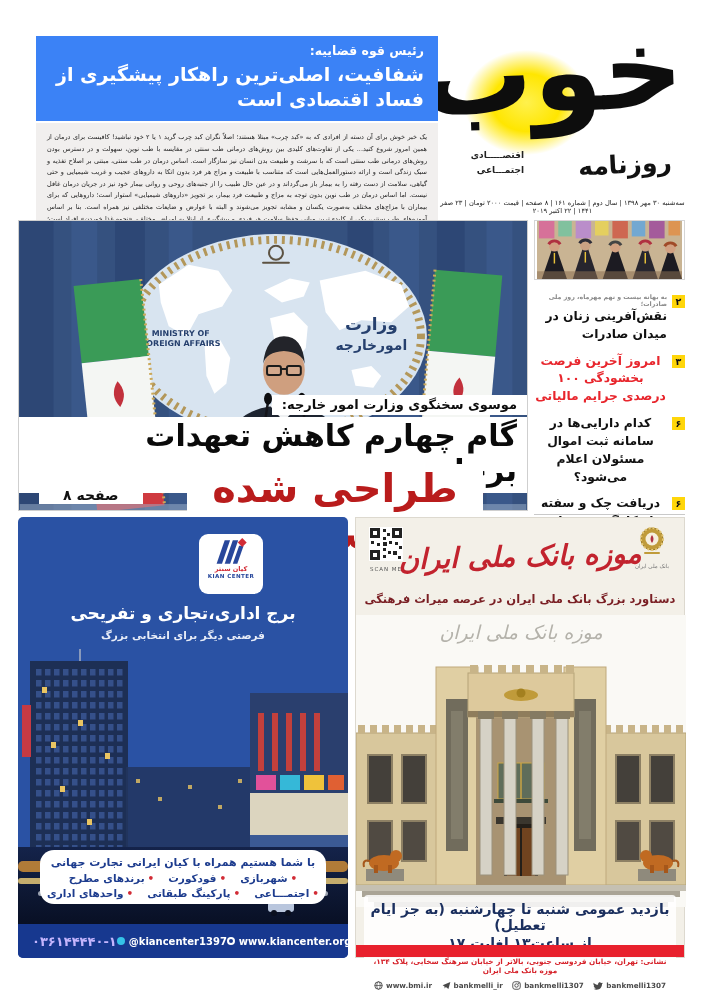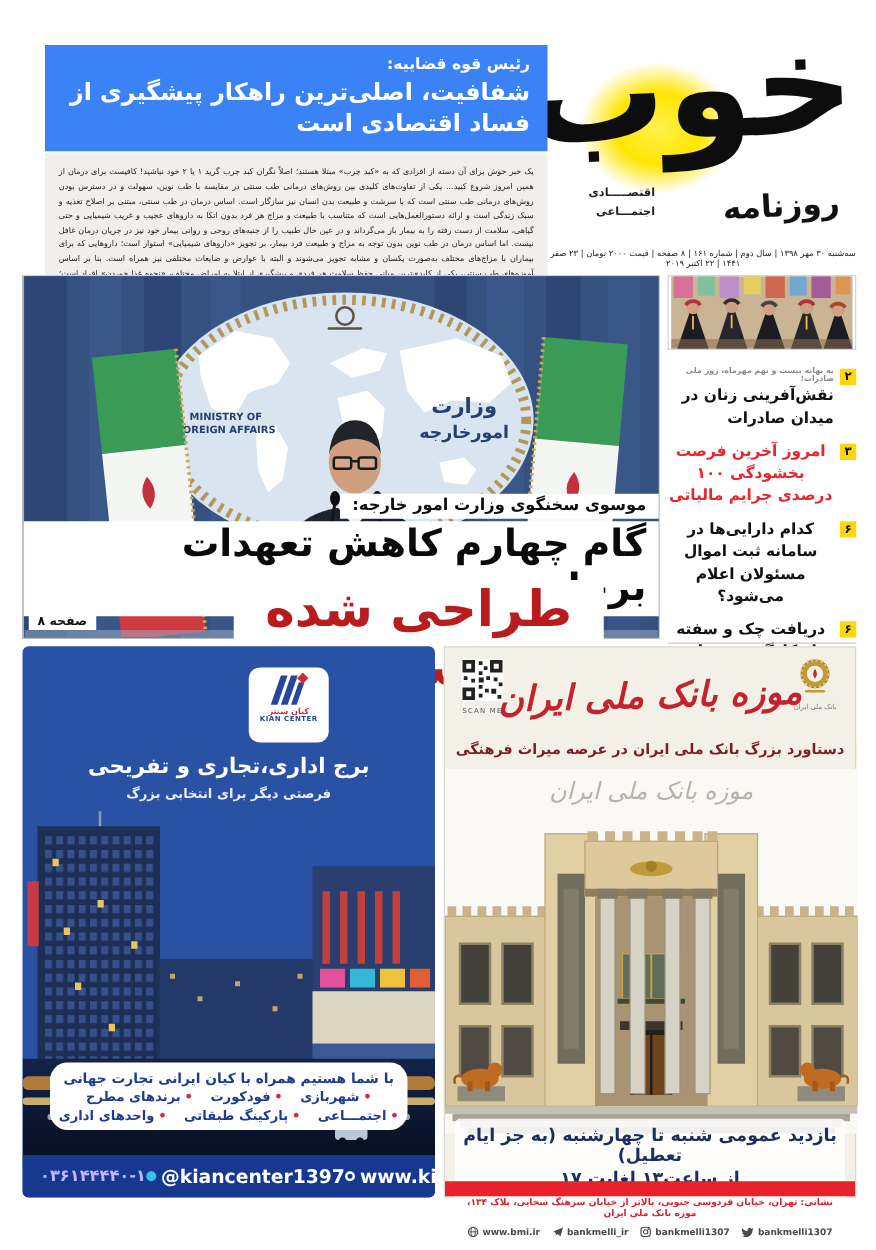--- a/index.html
+++ b/index.html
@@ -33,22 +33,22 @@
   
   .photo{position:absolute;left:18px;top:220px;width:510px;height:291px;border:1px solid #cfcfcf;
          box-sizing:border-box;background:#35517f;}
   .photo svg{display:block;}
   .main-kicker{position:absolute;right:0;top:174px;background:#fff;padding:2px 10px 3px;
                font-size:13px;font-weight:bold;color:#0d0d0d;}
   .main-h1{position:absolute;right:0;top:196px;background:#fff;padding:1px 10px 5px;
            font-size:30px;font-weight:bold;color:#0a0a0a;letter-spacing:-0.5px;}
   .main-h2{position:absolute;left:168px;top:243px;width:296px;background:#fff;text-align:center;
            padding:1px 0 5px;font-size:40px;font-weight:bold;color:#b91c1c;}
-  .main-pageref{position:absolute;left:4px;bottom:6px;background:#fff;padding:1px 7px;
-                font-size:10px;font-weight:bold;color:#111;}
+  .main-pageref{position:absolute;left:20px;bottom:6px;background:#fff;padding:1px 24px;
+                font-size:14px;font-weight:bold;color:#111;}
 
   
   .rail{position:absolute;left:534px;top:220px;width:151px;height:291px;}
   .rail::after{content:"";position:absolute;left:0;right:0;bottom:-4px;border-bottom:1px solid #c9c9c9;}
   .rail-photo{width:151px;height:60px;border:1px solid #d5d5d5;box-sizing:border-box;}
   .rail-item{display:flex;gap:5px;margin-top:9px;align-items:flex-start;}
   .rail-num{flex:0 0 auto;width:13px;height:13px;background:#ffd60a;color:#111;font-size:9.5px;
             font-weight:bold;display:flex;align-items:center;justify-content:center;margin-top:2px;}
   .rail-txt{flex:1;text-align:center;}
   .rail-kicker{font-size:6.3px;color:#8a8a8a;font-weight:bold;text-align:right;margin-bottom:1px;}
@@ -74,21 +74,21 @@
               padding:6px 8px 5px;box-sizing:border-box;color:#1d3c8e;}
   .kian-panel-heading{font-size:11px;font-weight:bold;text-align:center;}
   .kian-row{display:flex;justify-content:center;gap:14px;font-size:10.5px;font-weight:bold;margin-top:3px;}
   .kian-feat{white-space:nowrap;}
   .kian-dot{color:#d22b35;margin-left:3px;}
   .kian-banner{background:#1d3c8e;color:#fff;border-radius:12px;margin:5px 6px 0;text-align:center;
                font-size:11px;font-weight:bold;padding:3px 0 4px;}
   .kian-bar{position:absolute;left:0;right:0;bottom:0;height:34px;background:#17388f;display:flex;
             align-items:center;justify-content:space-between;padding:0 14px;direction:ltr;}
   .kian-phone{color:#c4b5fd;font-size:13px;font-weight:bold;direction:ltr;}
-  .kian-contact{display:flex;align-items:center;gap:4px;color:#fff;font-size:15px;font-weight:bold;direction:ltr;}
+  .kian-contact{display:flex;align-items:center;gap:4px;color:#fff;font-size:10px;font-weight:bold;direction:ltr;}
   .cyan-dot{width:8px;height:8px;border-radius:50%;background:#35c3e8;display:inline-block;}
   .white-dot{width:8px;height:8px;border-radius:50%;border:2px solid #fff;box-sizing:border-box;display:inline-block;}
 
   
   .bank{left:355px;width:330px;background:#f3f0e8;border:1px solid #ddd9cf;}
   .bank-qr{position:absolute;left:10px;top:9px;width:40px;text-align:center;}
   .scan-me{font-size:5.5px;color:#555;letter-spacing:1px;margin-top:1px;}
   .bank-logo{position:absolute;right:10px;top:8px;width:44px;text-align:center;}
   .bank-logo-label{font-size:5.5px;color:#777;margin-top:1px;}
   .bank-title{position:absolute;left:0;right:0;top:22px;text-align:center;color:#c2232e;

